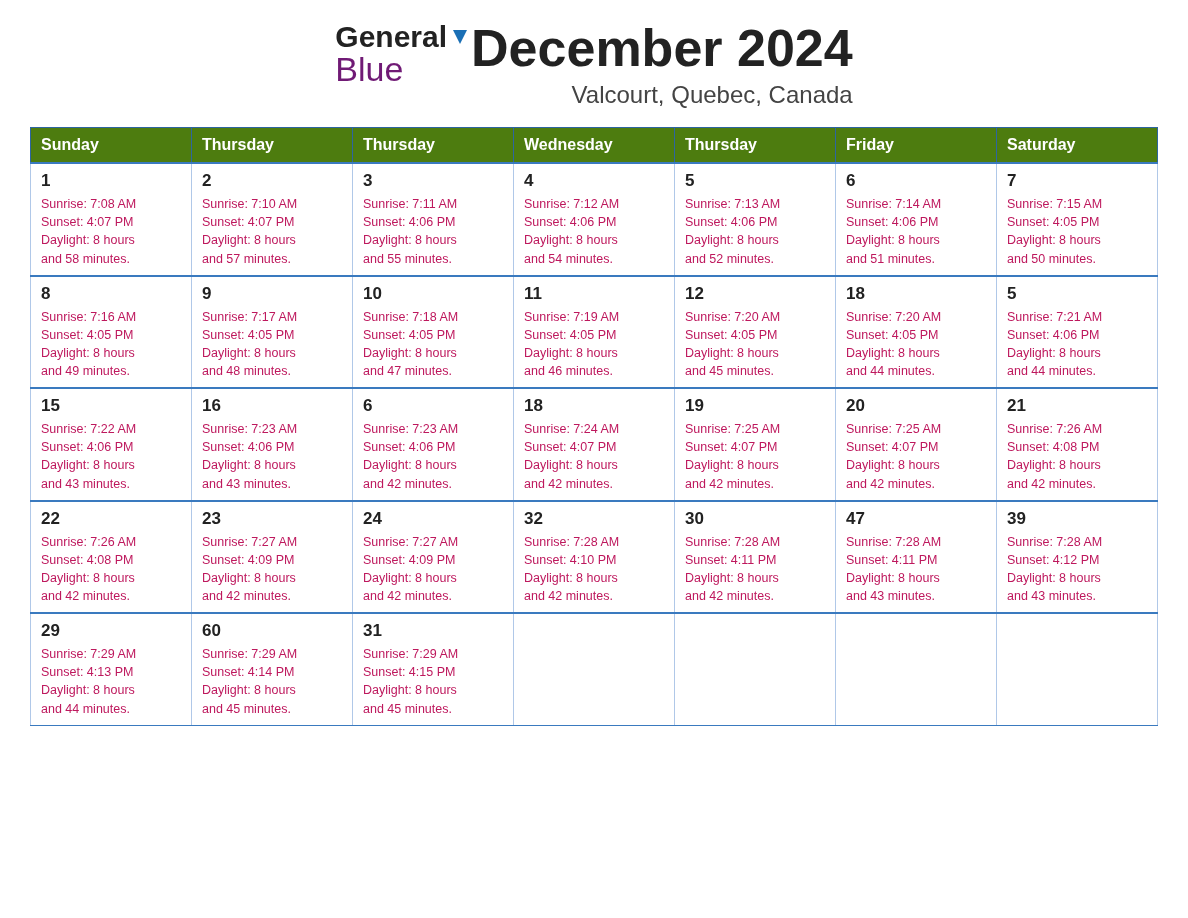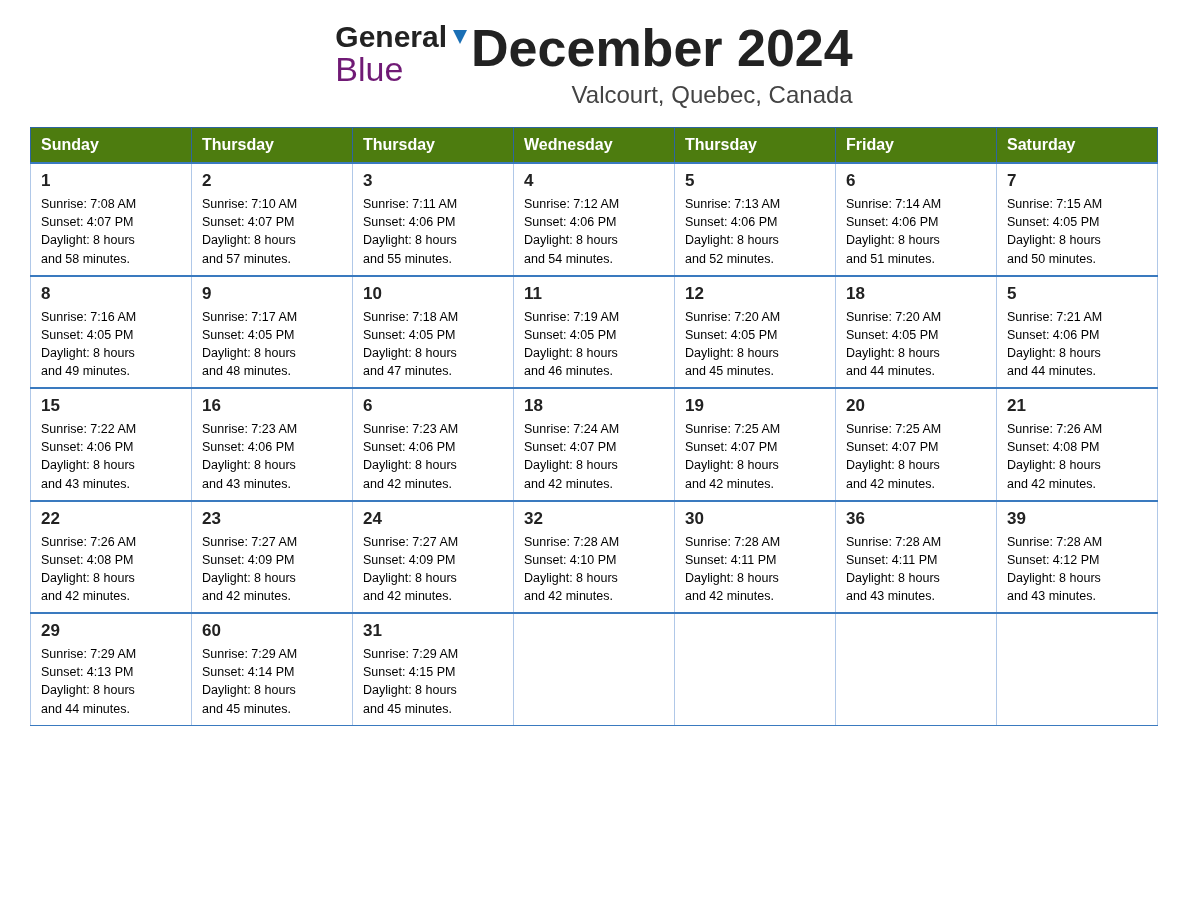--- a/index.html
+++ b/index.html
@@ -59,21 +59,21 @@
       min-height: 90px;
     }
     .day-number {
       font-size: 17px;
       font-weight: bold;
       color: #222;
       margin-bottom: 4px;
     }
     .day-info {
       font-size: 12.5px;
-      color: #000000;
+      color: #be185d;
       line-height: 1.45;
     }
     .empty-cell {
       background: #fff;
     }
     .calendar tr td {
       background: #fff;
     }
     .calendar tbody tr:last-child td {
       border-bottom: 1.5px solid #3a7abf;
@@ -246,21 +246,21 @@
         </td>
         <td>
           <div class="day-number">32</div>
           <div class="day-info">Sunrise: 7:28 AM<br>Sunset: 4:10 PM<br>Daylight: 8 hours<br>and 42 minutes.</div>
         </td>
         <td>
           <div class="day-number">30</div>
           <div class="day-info">Sunrise: 7:28 AM<br>Sunset: 4:11 PM<br>Daylight: 8 hours<br>and 42 minutes.</div>
         </td>
         <td>
-          <div class="day-number">36</div>
+          <div class="day-number">47</div>
           <div class="day-info">Sunrise: 7:28 AM<br>Sunset: 4:11 PM<br>Daylight: 8 hours<br>and 43 minutes.</div>
         </td>
         <td>
           <div class="day-number">39</div>
           <div class="day-info">Sunrise: 7:28 AM<br>Sunset: 4:12 PM<br>Daylight: 8 hours<br>and 43 minutes.</div>
         </td>
       </tr>
       <tr>
         <td>
           <div class="day-number">29</div>

